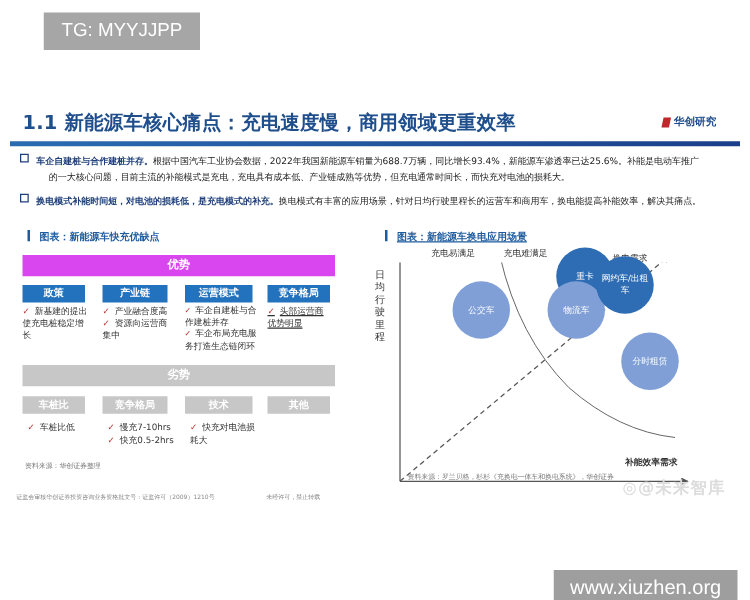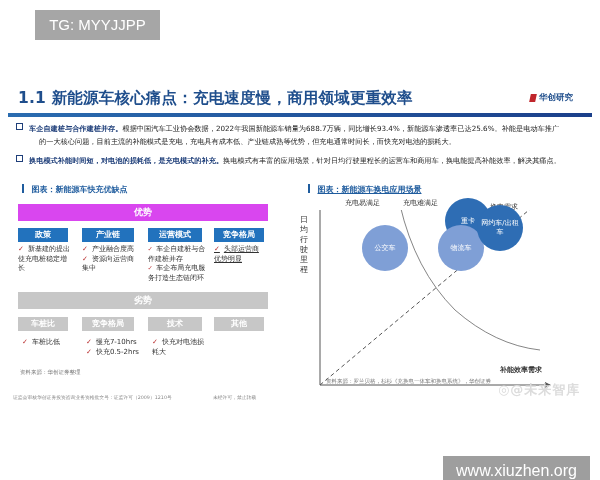--- a/index.html
+++ b/index.html
@@ -128,16 +128,17 @@
   <div class="ylab" style="left:-5px;top:5px;">日均行驶里程</div>
   <div class="lbl" style="left:40px;top:-12px;">充电易满足</div>
   <div class="lbl" style="left:98px;top:-12px;">充电难满足</div>
   <div class="lbl" style="left:185px;top:-8px;">换电需求</div>
   <div class="lbl" style="left:195px;top:155px;font-weight:bold;">补能效率需求</div>
 
   <div class="bubble" style="left:57px;top:15px;width:46px;height:46px;background:#7f9fd6;">公交车</div>
   <div class="bubble" style="left:140px;top:-12px;width:46px;height:46px;background:#2e6db4;">重卡</div>
   <div class="bubble" style="left:133px;top:15px;width:46px;height:46px;background:#7f9fd6;">物流车</div>
   <div class="bubble" style="left:172px;top:-5px;width:46px;height:46px;background:#2e6db4;padding:0 4px;box-sizing:border-box;">网约车/出租车</div>
+  <div class="bubble" style="left:192px;top:56px;width:46px;height:46px;background:#7f9fd6;padding:0 8px;box-sizing:border-box;">分时租赁</div>
 </div>
 
 <div class="wm-wl">◎@未来智库</div>
 <div class="wm-xz">www.xiuzhen.org</div>
 
 </body></html>

